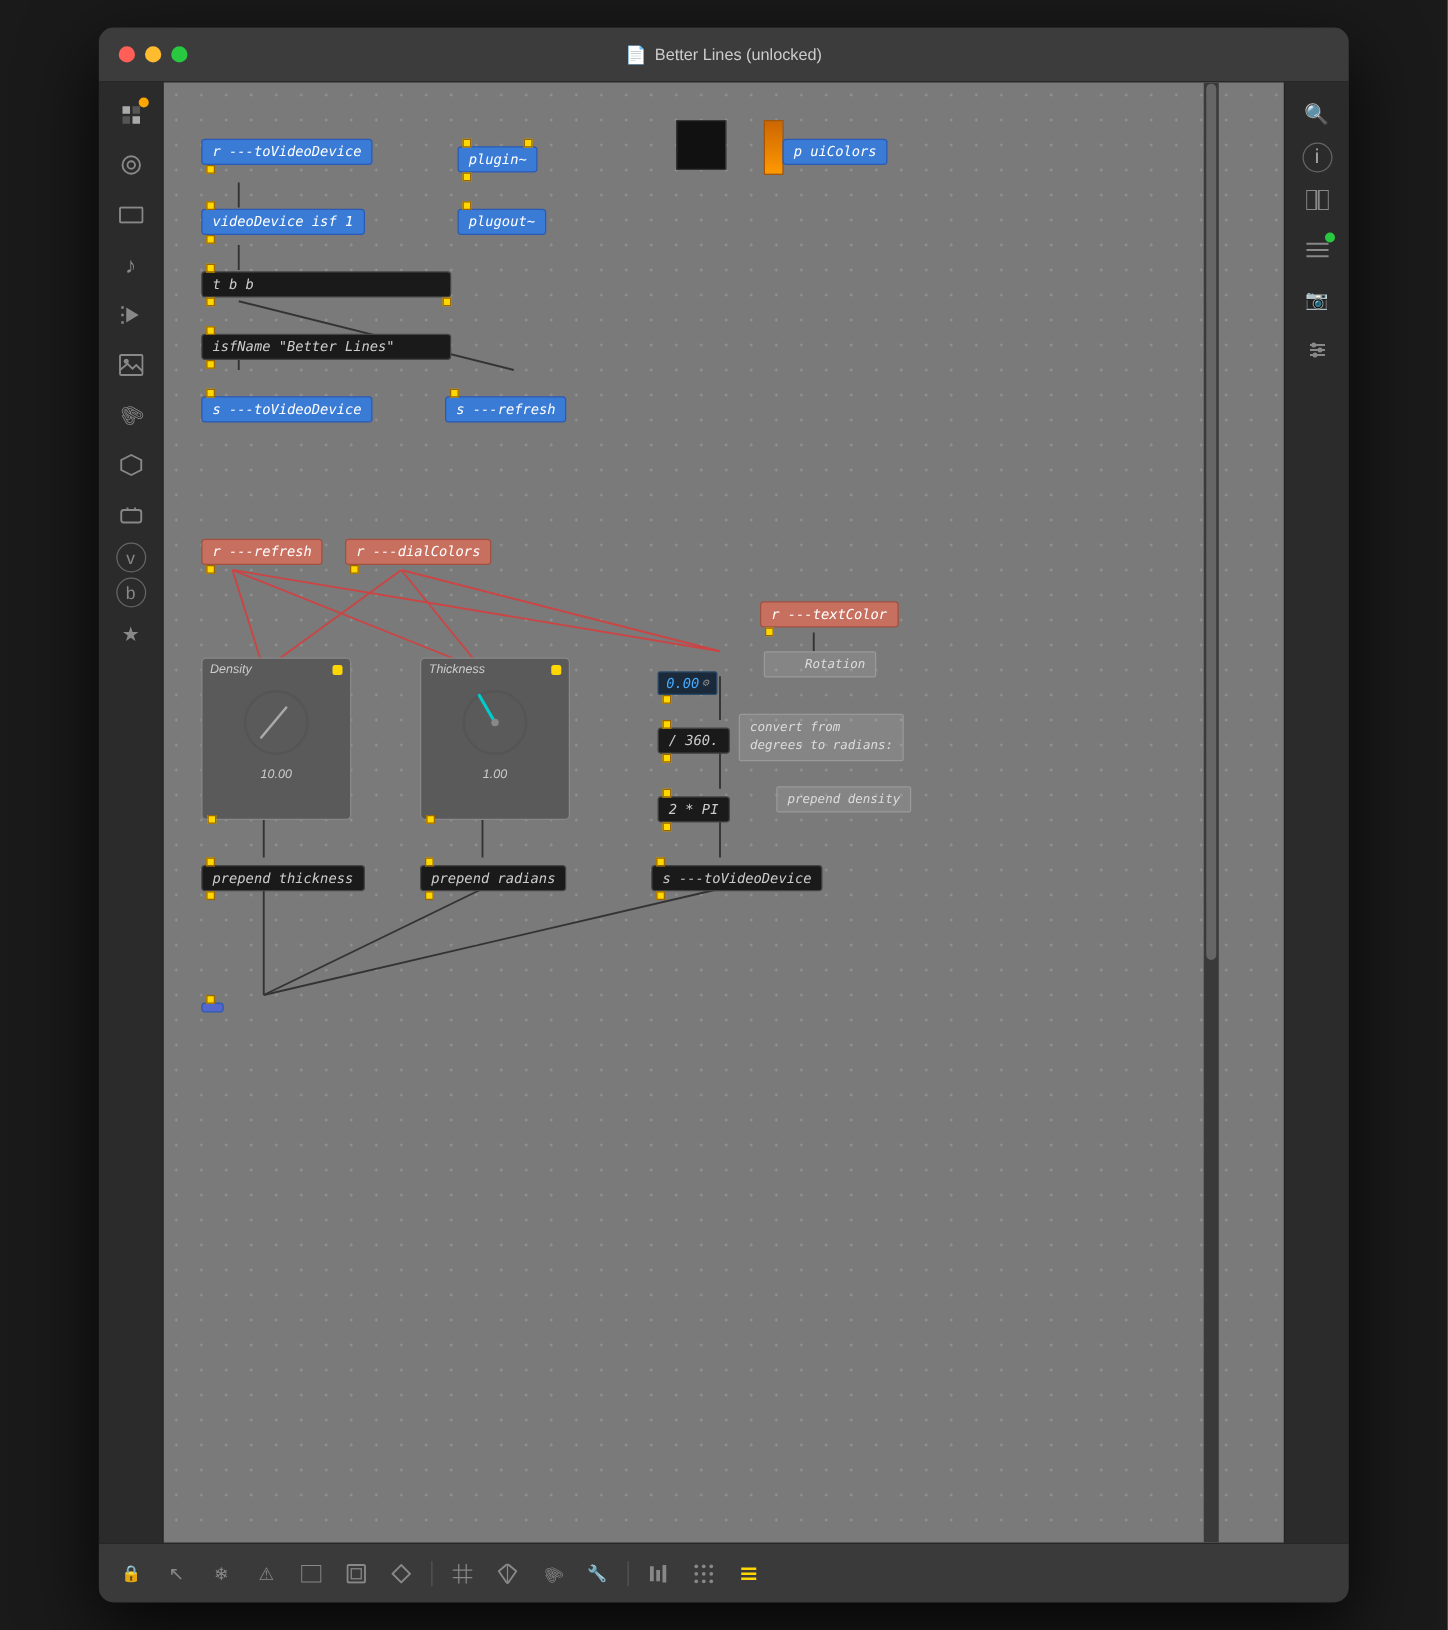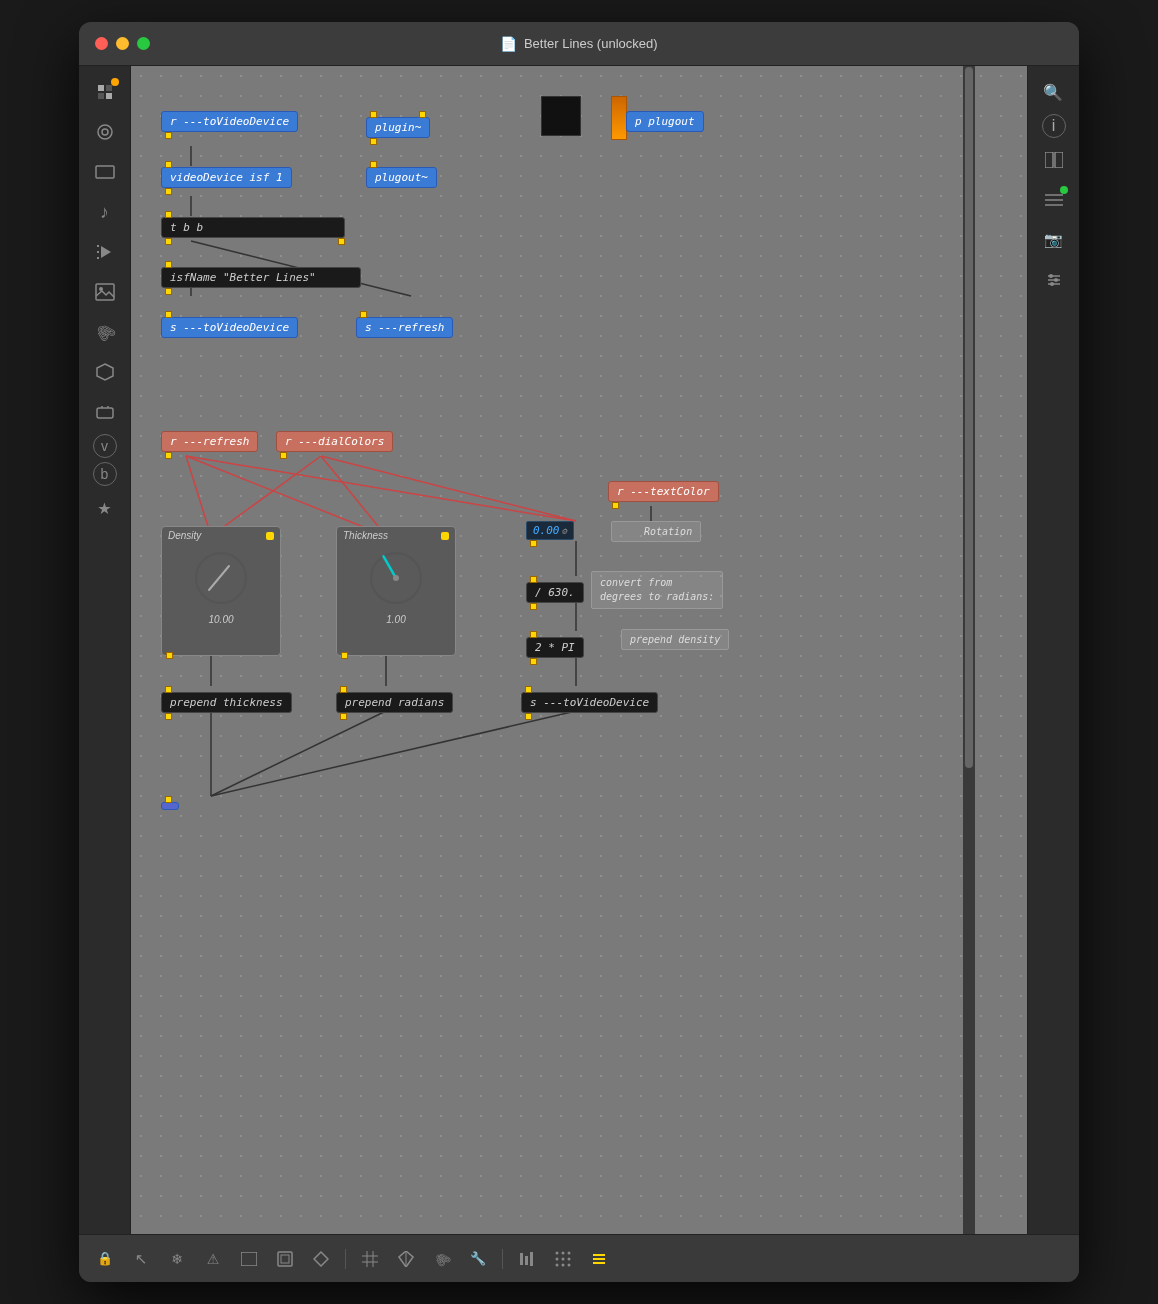--- a/index.html
+++ b/index.html
@@ -206,20 +206,21 @@
       background: #1a2a3a;
       color: #4af;
       border: 1px solid #2a4a6a;
       padding: 2px 6px;
       font-size: 11px;
       font-family: monospace;
       border-radius: 2px;
       display: inline-flex;
       align-items: center;
       gap: 2px;
+      margin-top: 16px;
     }
     .numbox-icon { font-size: 9px; color: #888; }
     
     .connections-svg {
       position: absolute;
       inset: 0;
       pointer-events: none;
       overflow: visible;
     }
     .bottombar {
@@ -407,21 +408,21 @@
 
       <div style="position:absolute; left:410px; top:30px;">
         <div class="black-square"></div>
       </div>
 
       <div style="position:absolute; left:480px; top:30px;">
         <div class="orange-rect"></div>
       </div>
 
       <div class="node-wrapper" style="left:495px; top:45px;">
-        <div class="node-box node-blue">p plugout</div>
+        <div class="node-box node-blue">p uiColors</div>
       </div>
 
       <div class="node-wrapper" style="left:30px; top:95px;">
         <div class="port-row">
             <div class="port-dot" style="margin-left:4px;"></div>
           </div>
         <div class="node-box node-blue">videoDevice isf 1</div>
         <div class="port-row">
             <div class="port-dot" style="margin-left:4px;"></div>
           </div>
@@ -431,21 +432,21 @@
         <div class="port-row">
             <div class="port-dot" style="margin-left:4px;"></div>
           </div>
         <div class="node-box node-blue">plugout~</div>
       </div>
 
       <div class="node-wrapper" style="left:30px; top:145px;">
         <div class="port-row">
             <div class="port-dot" style="margin-left:4px;"></div>
           </div>
-        <div class="node-box node-dark" style="width:184px;">t b b</div>
+        <div class="node-box node-dark" style="width:200px;">t b b</div>
         <div class="port-row">
             <div class="port-dot" style="margin-left:4px;"></div>
             <div class="port-dot" style="margin-left:60px;"></div>
           </div>
       </div>
 
       <div class="node-wrapper" style="left:30px; top:195px;">
         <div class="port-row">
             <div class="port-dot" style="margin-left:4px;"></div>
           </div>
@@ -532,21 +533,21 @@
       </div>
 
       <div class="comment-box" style="left:480px; top:455px;padding-left:32px;">
         <span>Rotation</span>
       </div>
 
       <div class="node-wrapper" style="left:395px; top:510px;">
         <div class="port-row">
             <div class="port-dot" style="margin-left:4px;"></div>
           </div>
-        <div class="node-box node-dark">/ 630.</div>
+        <div class="node-box node-dark">/ 360.</div>
         <div class="port-row">
             <div class="port-dot" style="margin-left:4px;"></div>
           </div>
       </div>
 
       <div class="comment-box" style="left:460px; top:505px; line-height:1.4;">
         <span>convert from<br>degrees to radians:</span>
       </div>
 
       <div class="node-wrapper" style="left:395px; top:565px;">

